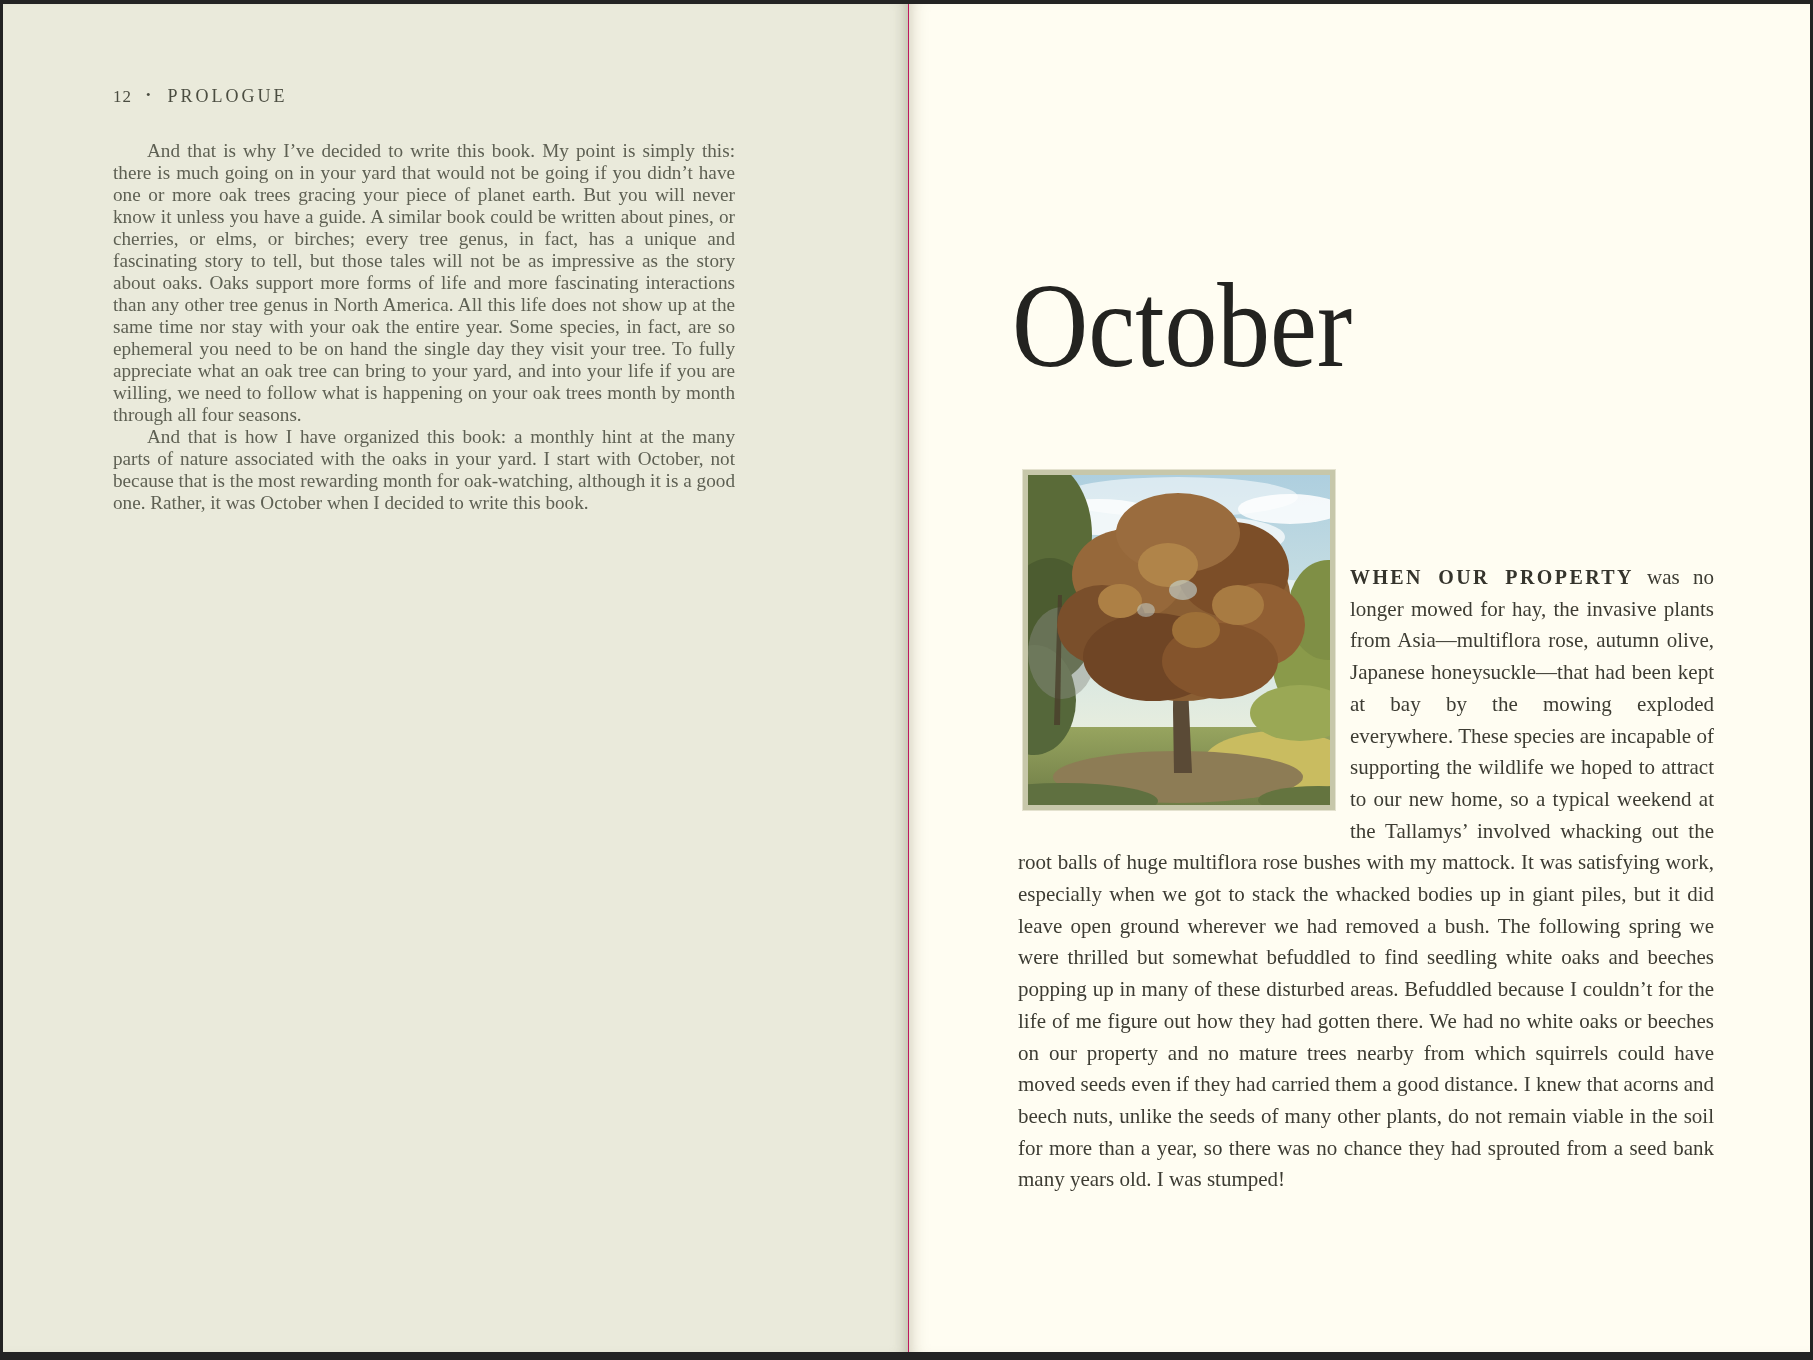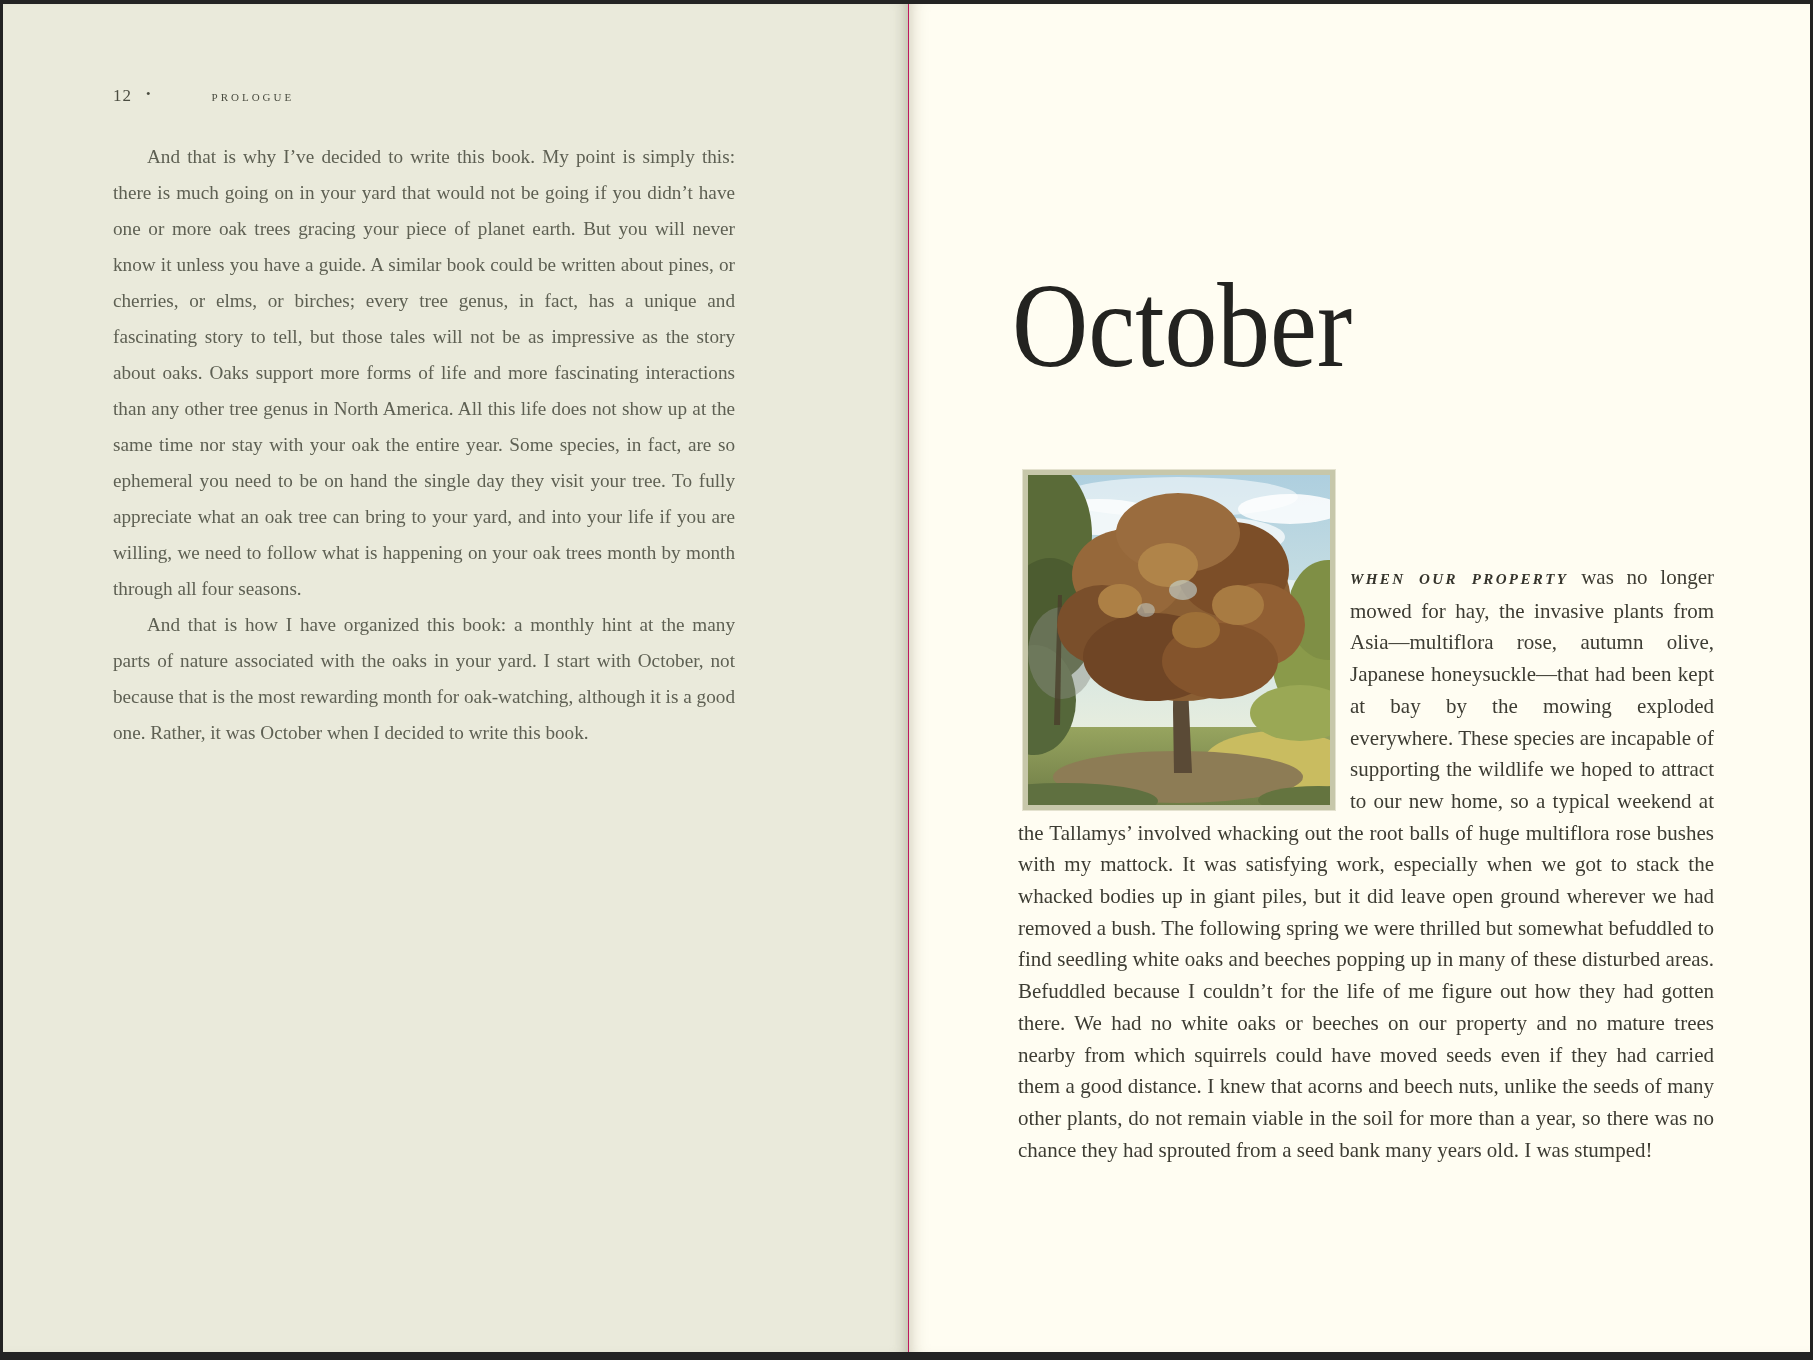--- a/index.html
+++ b/index.html
@@ -26,26 +26,26 @@
   .running-header {
     font-size: 17px;
     letter-spacing: 3px;
     color: #4B4D41;
     display: flex;
     align-items: baseline;
     gap: 14px;
   }
   .running-header .pagenum { letter-spacing: 1px; }
   .running-header .bullet { font-size: 13px; transform: translateY(-3px); }
-  .running-header .section { font-size: 11px; margin-left: 44px; }
+  .running-header .section { font-size: 18px; }
   .left-body {
     margin-top: 33px;
     width: 622px;
     font-size: 19.2px;
-    line-height: 36px;
+    line-height: 22px;
     color: #5E6053;
     text-align: justify;
   }
   .left-body p { text-indent: 34px; }
   
   .right-page {
     flex: 1; height: 100%;
     background: #FFFDF2;
     border-left: 1px solid #be185d;
     box-shadow: inset 14px 0 18px -14px rgba(90,80,45,.35);
@@ -80,25 +80,24 @@
     color: #3D3C33;
     text-align: justify;
   }
   .float-spacer {
     float: left;
     width: 332px;
     height: 254px;
   }
   .lead-in {
     font-weight: bold;
-    font-size: 15px;
+    font-size: 20px;
     letter-spacing: 2.4px;
     text-transform: uppercase;
     color: #35342c;
-    font-style: italic;
   }
 </style>
 </head>
 <body>
 
 <div class="spread">
 
   <div class="left-page">
     <div class="running-header">
       <span class="pagenum">12</span>

